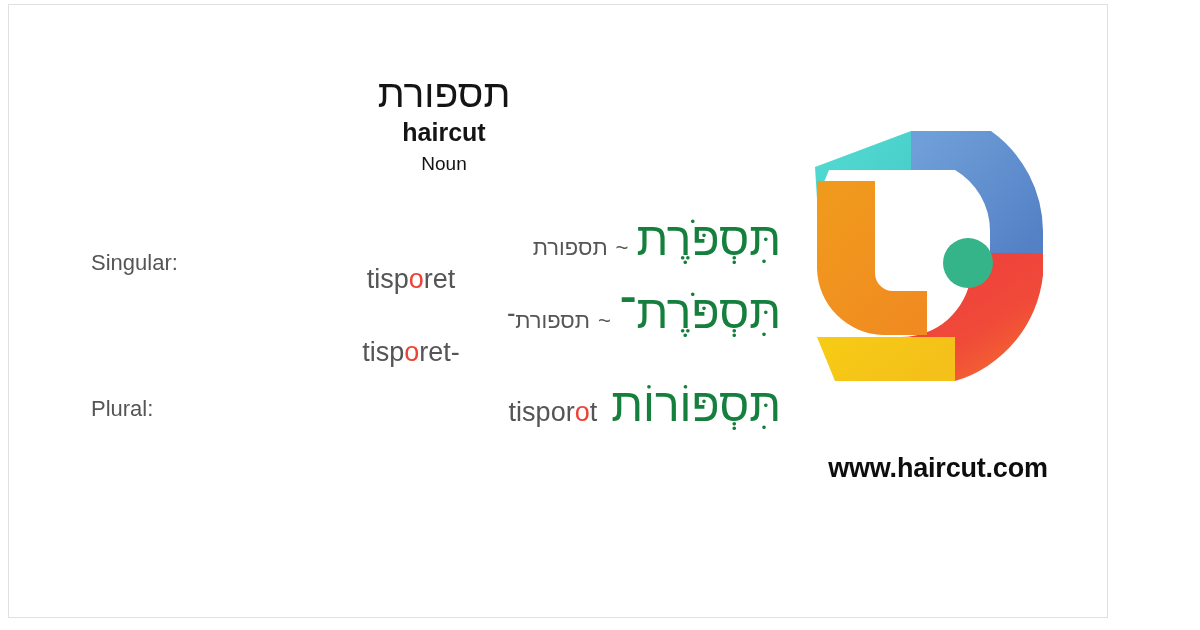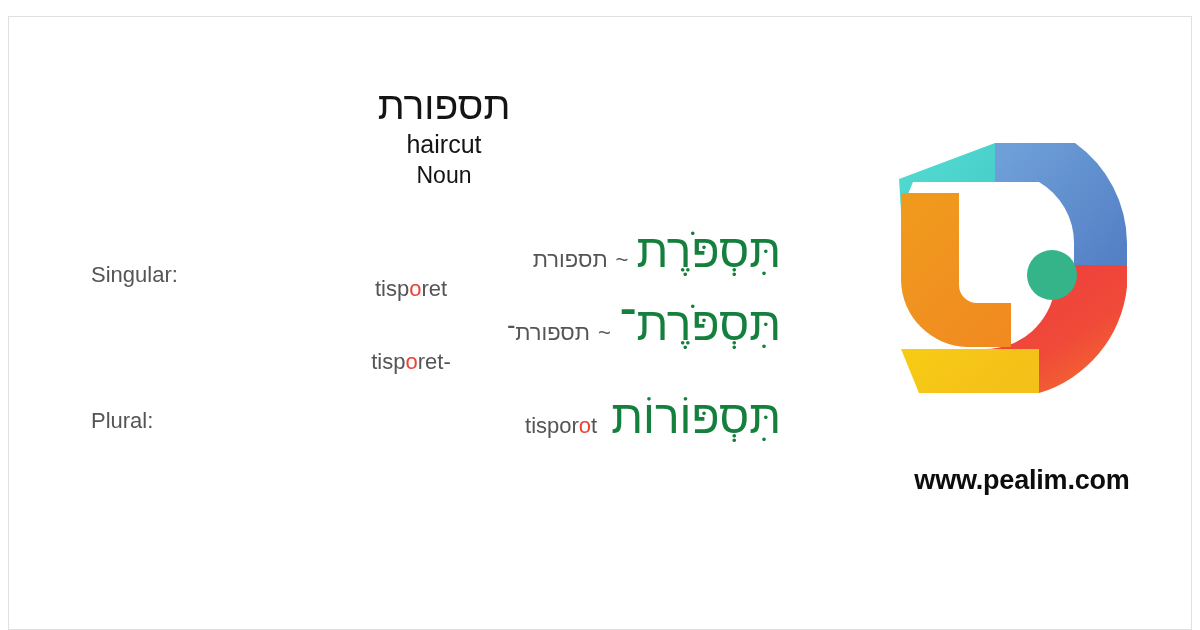--- a/index.html
+++ b/index.html
@@ -12,22 +12,22 @@
   body {
     width: 1200px;
     height: 630px;
     font-family: "Liberation Sans", "DejaVu Sans", sans-serif;
     overflow: hidden;
   }
 
   .card {
     position: absolute;
     left: 8px;
-    top: 16px;
-    width: 1184px;
+    top: 4px;
+    width: 1100px;
     height: 614px;
     background: #ffffff;
     border: 1px solid #e0e0e0;
   }
 
   
   .header {
     position: absolute;
     left: 0;
     top: 66px;
@@ -39,24 +39,24 @@
     line-height: 46px;
     color: #141414;
     font-weight: 400;
     direction: rtl;
     unicode-bidi: isolate;
   }
   .hw-meaning {
     font-size: 25px;
     line-height: 31px;
     color: #141414;
-    font-weight: 400;
+    font-weight: 700;
   }
   .hw-pos {
-    font-size: 23px;
+    font-size: 19px;
     line-height: 31px;
     color: #141414;
     font-weight: 400;
   }
 
   
   .rows {
     position: absolute;
     left: 0;
     top: 205px;
@@ -99,21 +99,21 @@
     color: #555555;
     padding: 0 8px;
   }
   .ktiv {
     font-size: 22px;
     color: #555555;
     direction: rtl;
     unicode-bidi: isolate;
   }
   .translit {
-    font-size: 22px;
+    font-size: 27px;
     color: #555555;
     direction: ltr;
     unicode-bidi: isolate;
     display: inline-block;
   }
   .translit .hl { color: #ef4136; }
 
   
   .row.stacked .row-forms { top: 6px; }
   .row.stacked .translit-line {
@@ -277,16 +277,16 @@
                  L 122 168
                  L 122 212
                  L 78 212
                  A 68 68 0 0 1 12 146
                  Z" fill="url(#gOrange)"></path>
 
         <circle cx="163" cy="140" r="25" fill="#35b489"></circle>
       </svg>
     </div>
 
-    <div class="brand-url">www.pealim.com</div>
+    <div class="brand-url">www.haircut.com</div>
   </div>
 
 </div>
 
 </body></html>

